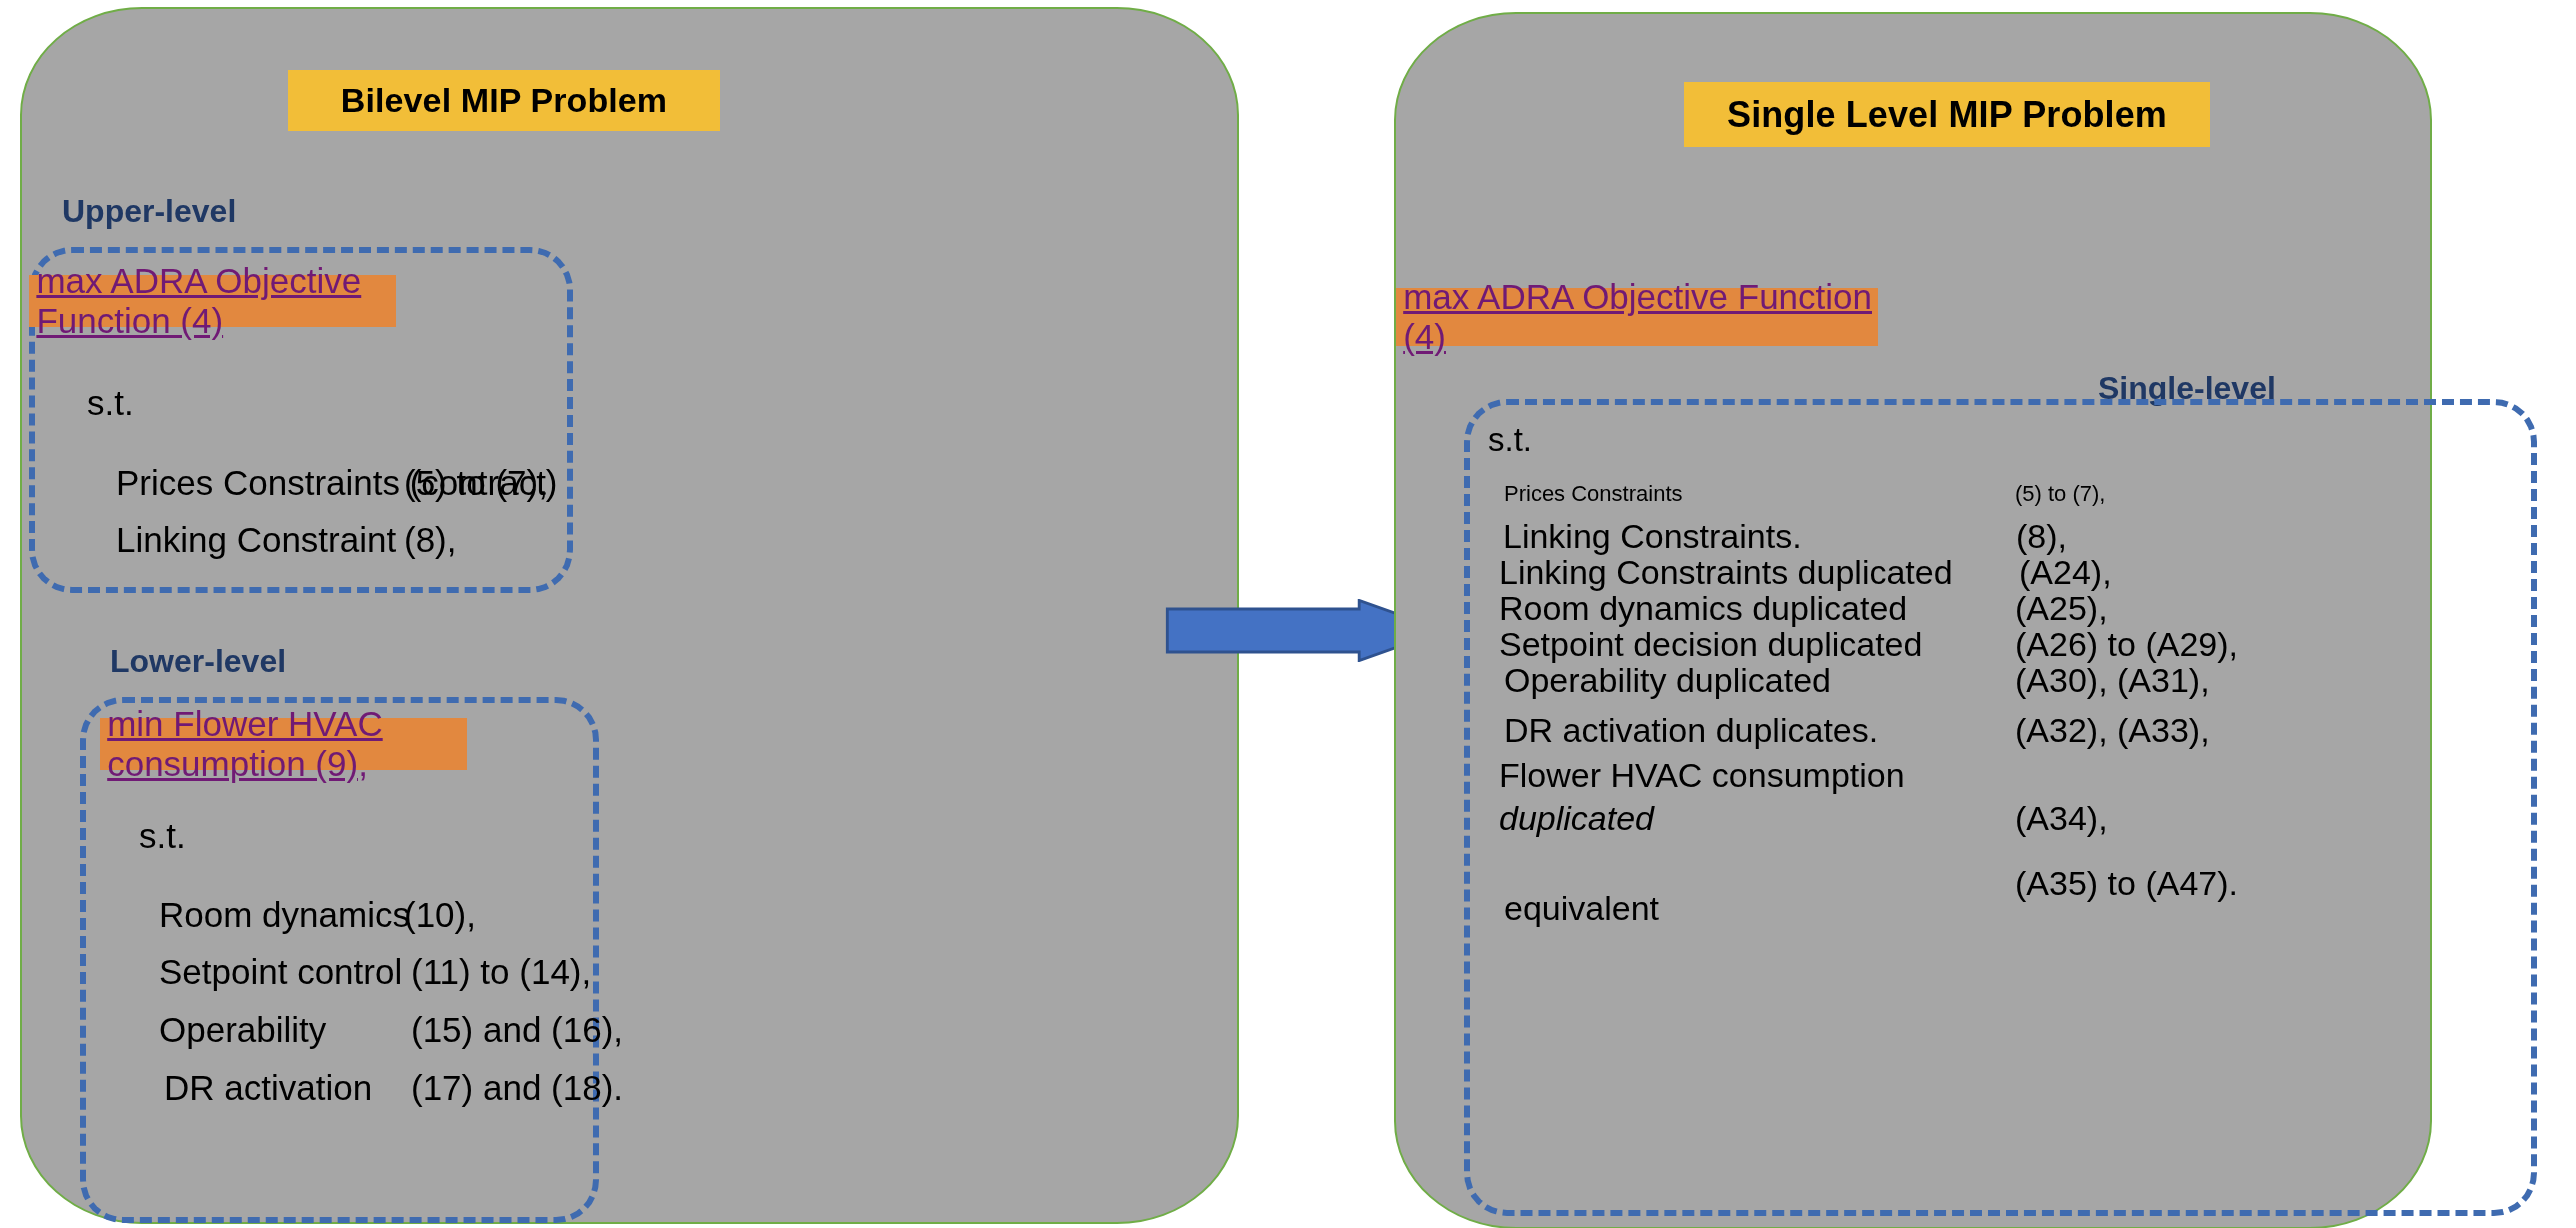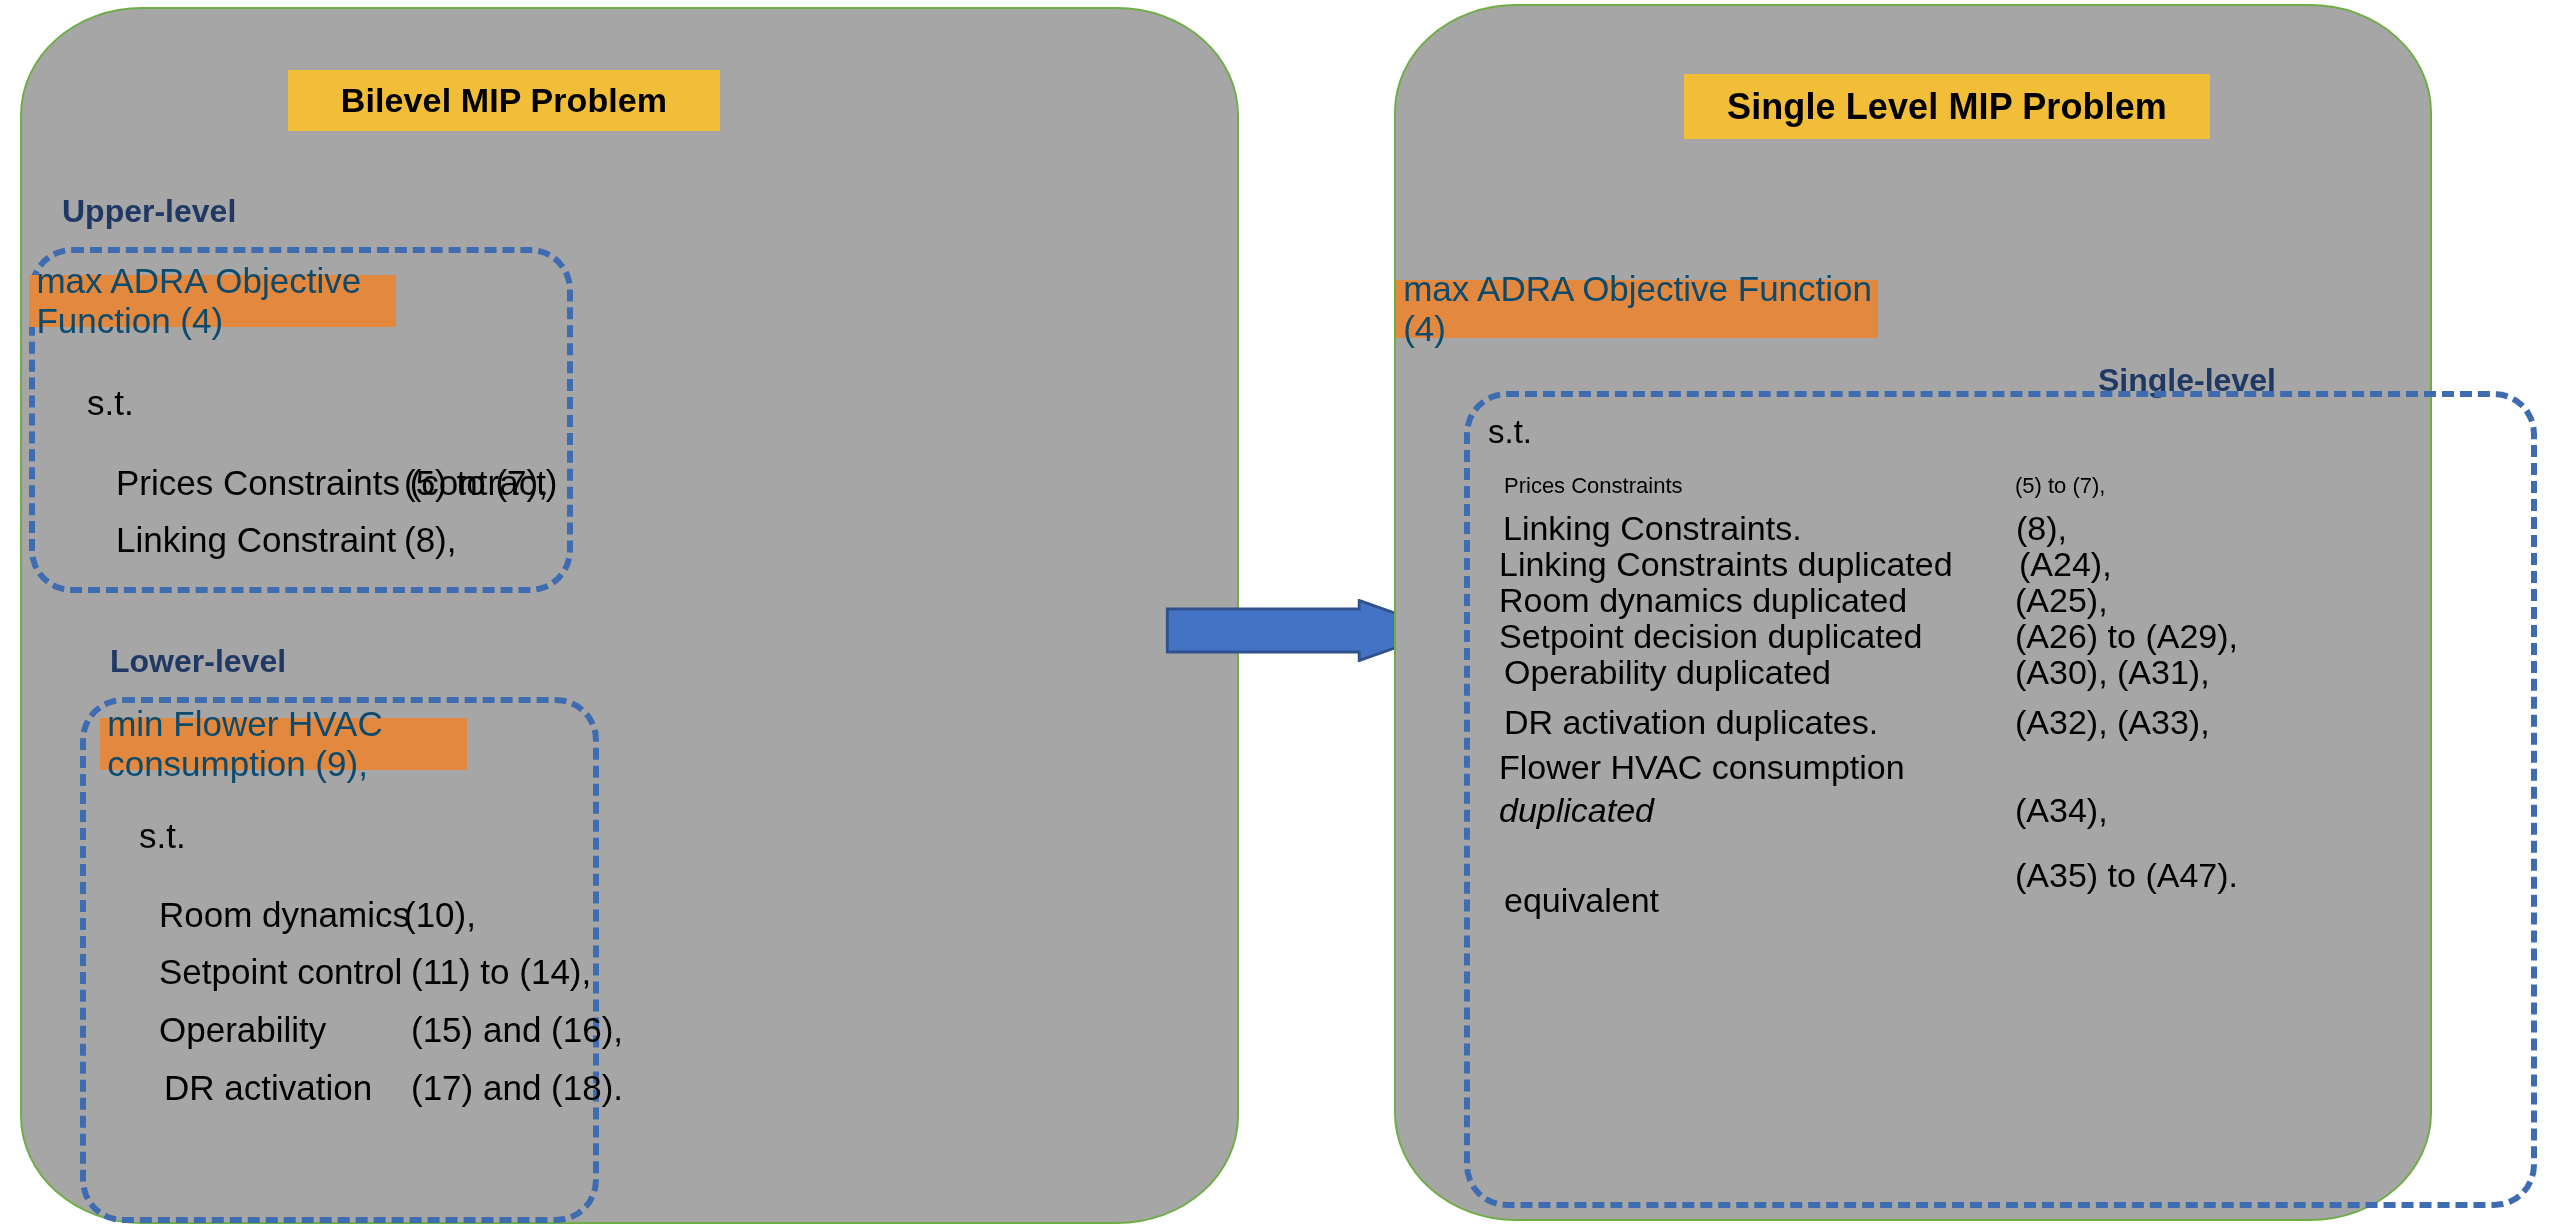--- a/index.html
+++ b/index.html
@@ -3,28 +3,28 @@
 <meta charset="utf-8">
 <style>
   html,body{margin:0;padding:0;background:#ffffff;}
   body{width:2576px;height:1229px;position:relative;overflow:hidden;
        font-family:"Liberation Sans", sans-serif;}
 
   .panel{position:absolute;background:#A6A6A6;border:2.2px solid #70AD47;
          border-radius:122px/108px;box-sizing:border-box;}
 
   #panel-left{left:20px;top:7.2px;width:1219px;height:1217px;}
-  #panel-right{left:1394px;top:4px;width:1038px;height:1217px;}
+  #panel-right{left:1394px;top:12px;width:1038px;height:1217px;}
 
   .title-chip{position:absolute;background:#F2BE38;color:#000;
               font-weight:bold;display:flex;align-items:center;
               justify-content:center;letter-spacing:0.1px;}
 
-  .obj-chip{position:absolute;background:#E2883F;color:#0c4a6e;
-            display:flex;align-items:center;}
+  .obj-chip{position:absolute;background:#E2883F;color:#701a75;
+            display:flex;align-items:center;text-decoration:underline;}
 
   .level-label{position:absolute;color:#1F3864;font-weight:bold;
                white-space:nowrap;}
 
   .dashbox{position:absolute;border:6.5px dashed #3F6BB0;
            border-radius:43px;box-sizing:border-box;background:transparent;}
 
   .txt{position:absolute;color:#000;white-space:nowrap;}
 
   .row{position:absolute;display:flex;align-items:flex-start;}

